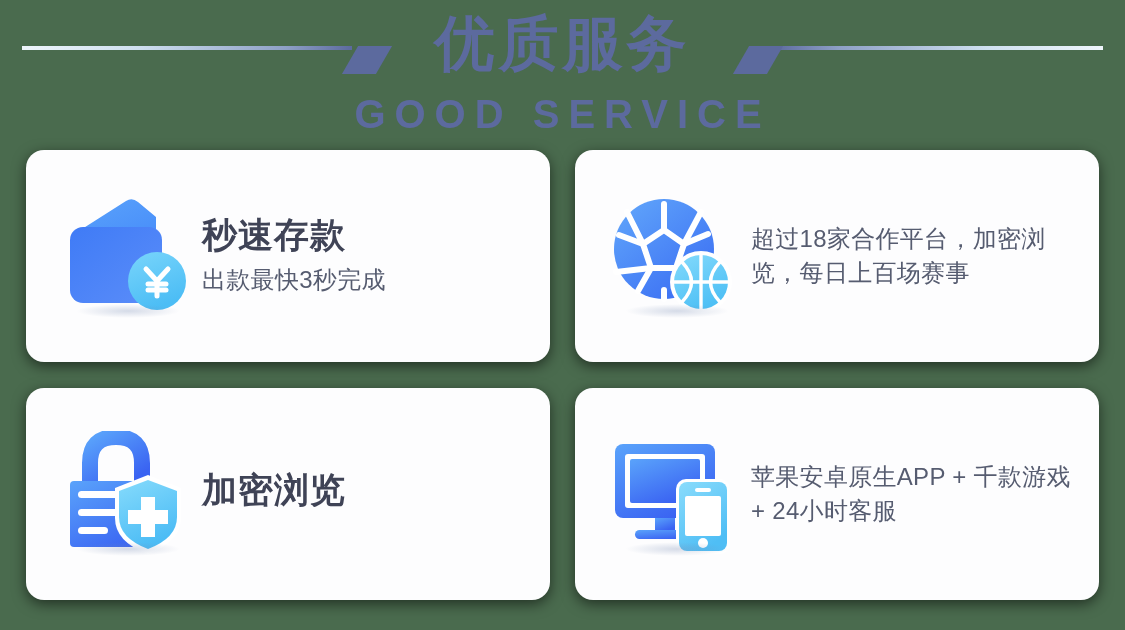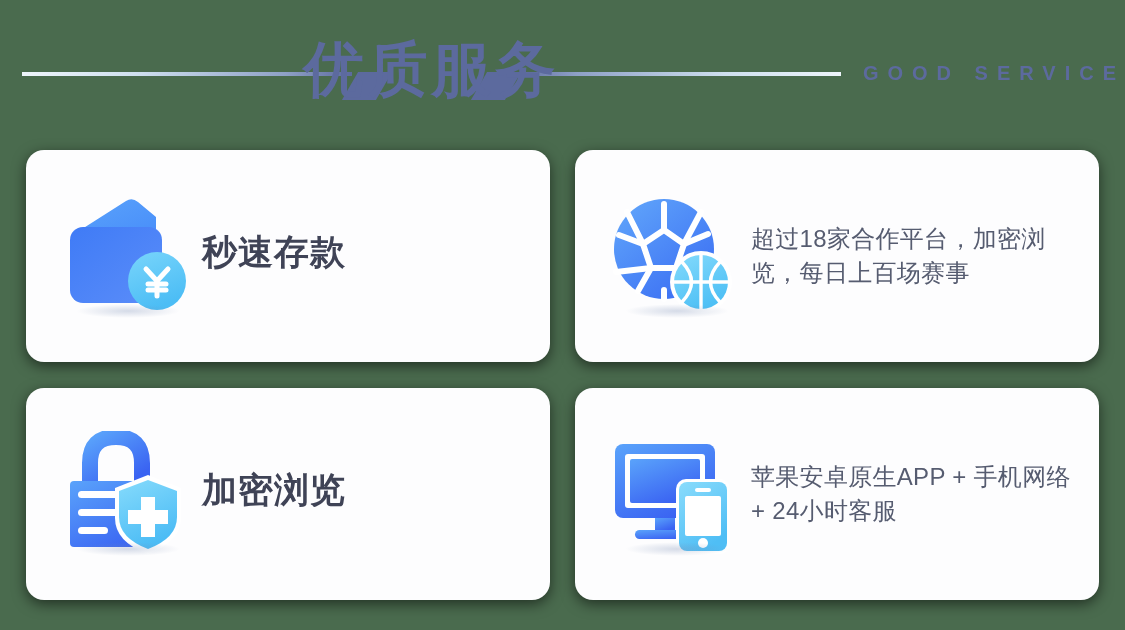--- a/index.html
+++ b/index.html
@@ -18,21 +18,21 @@
     width: 1125px;
     height: 630px;
     box-sizing: border-box;
   }
 
   
   .header {
     position: relative;
     height: 140px;
     display: flex;
-    flex-direction: row;
+    flex-direction: column;
     align-items: center;
     justify-content: flex-start;
   }
   .header-row {
     position: relative;
     width: 1125px;
     height: 88px;
     display: flex;
     align-items: center;
     justify-content: center;
@@ -80,21 +80,21 @@
     font-size: 60px;
     font-weight: bold;
     color: #5c6a9e;
     letter-spacing: 4px;
     line-height: 1;
     margin: 0;
     z-index: 2;
     white-space: nowrap;
   }
   .sub-title {
-    font-size: 20px;
+    font-size: 40px;
     font-weight: bold;
     color: #5c6a9e;
     letter-spacing: 9px;
     margin-top: 6px;
     line-height: 1;
     white-space: nowrap;
   }
 
   
   .grid {
@@ -222,20 +222,21 @@
           <g stroke="#ffffff" stroke-width="5" stroke-linecap="round" fill="none">
             <path d="M86 74 L97 86 L108 74"></path>
             <path d="M97 86 L97 101"></path>
             <path d="M88 89 L106 89"></path>
             <path d="M88 95 L106 95"></path>
           </g>
         </svg>
       </div>
       <div class="text-wrap">
         <div class="card-title">秒速存款</div>
+        <div class="card-desc">出款最快3秒完成</div>
       </div>
     </div>
 
     <div class="card">
       <div class="icon-wrap">
         <div class="icon-shadow"></div>
         <svg class="icon-svg" width="130" height="124" viewBox="0 0 130 124">
           <defs>
             <linearGradient id="ballGrad" x1="0" y1="0" x2="0.8" y2="1">
               <stop offset="0%" stop-color="#62a8fb"></stop>
@@ -341,18 +342,18 @@
           <rect x="26" y="96" width="60" height="9" rx="4.5" fill="url(#monGrad)"></rect>
 
           <rect x="67" y="45" width="54" height="75" rx="10" fill="#ffffff"></rect>
           <rect x="70" y="48" width="48" height="69" rx="8" fill="url(#phGrad)"></rect>
           <rect x="76" y="62" width="36" height="40" rx="2" fill="#ffffff"></rect>
           <rect x="86" y="54" width="16" height="4" rx="2" fill="#ffffff"></rect>
           <circle cx="94" cy="109" r="5" fill="#ffffff"></circle>
         </svg>
       </div>
       <div class="text-wrap">
-        <div class="card-desc">苹果安卓原生APP + 手机网络 + 24小时客服</div>
+        <div class="card-desc">苹果安卓原生APP + 千款游戏 + 24小时客服</div>
       </div>
     </div>
 
   </div>
 </div>
 
 </body></html>

